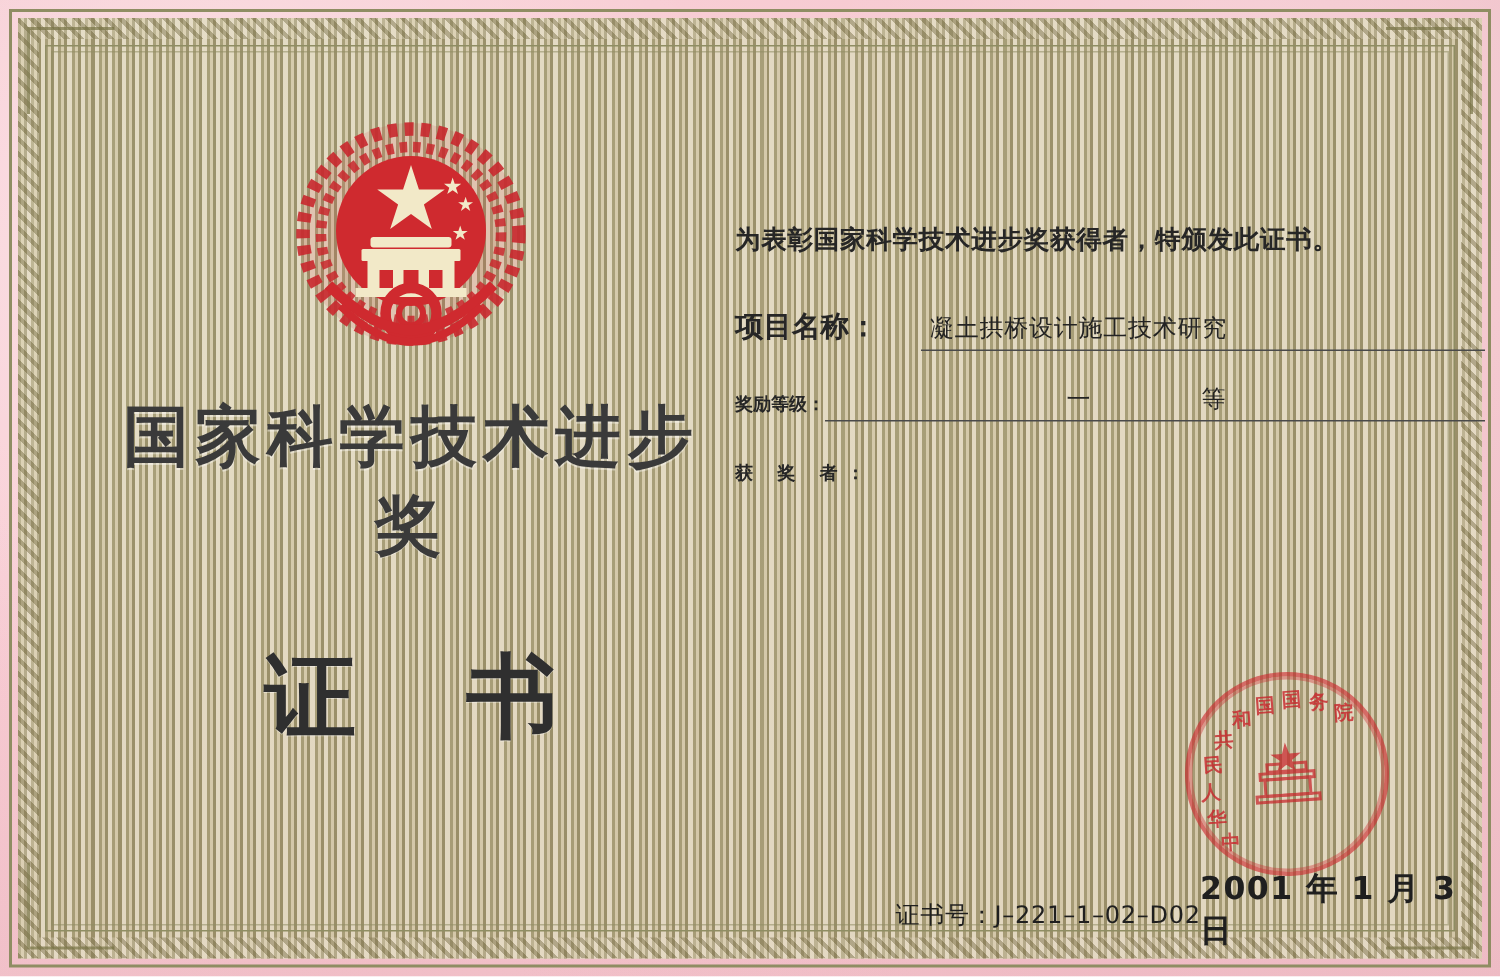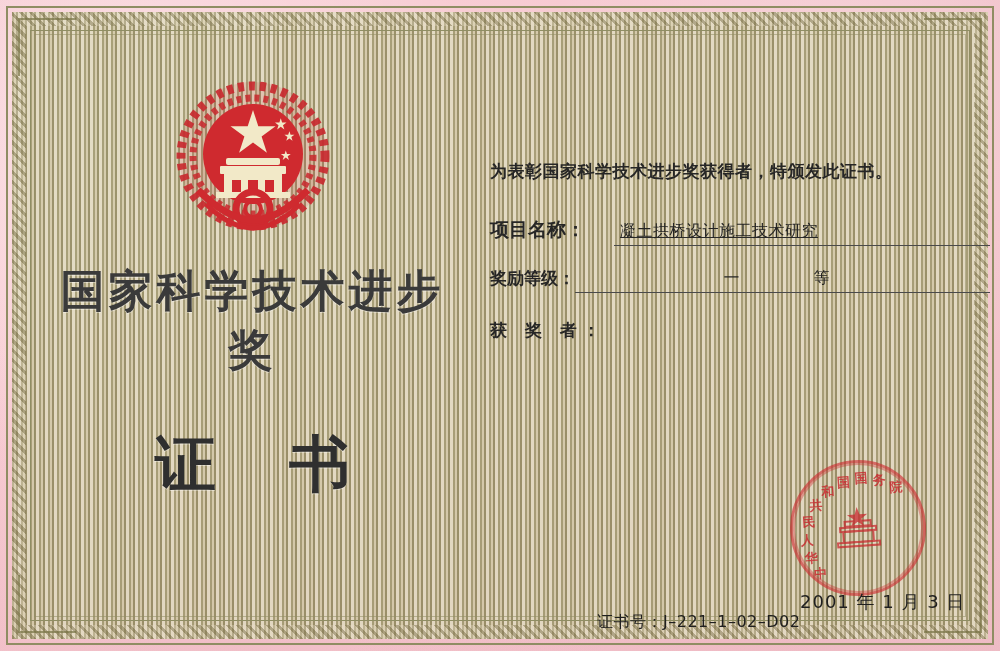--- a/index.html
+++ b/index.html
@@ -108,21 +108,21 @@
   .content {
     position: absolute;
     left: 40px; top: 40px; right: 40px; bottom: 40px;
   }
 
   
   .left-col {
     position: absolute;
     left: 20px;
     top: 10px;
-    width: 385px;
+    width: 428px;
     text-align: center;
   }
   .emblem {
     position: relative;
     width: 190px;
     height: 180px;
     margin: 20px auto 10px auto;
   }
   .title-main {
     font-family: "DejaVu Sans", "Liberation Sans", sans-serif;
@@ -141,40 +141,40 @@
     color: #2f2f2f;
     margin-top: 44px;
     text-indent: 26px;
     text-shadow: 0 1px 0 rgba(255,255,255,0.4);
   }
 
   
   .right-col {
     position: absolute;
     left: 450px;
-    top: 120px;
+    top: 108px;
     width: 500px;
     color: #2b2b2b;
   }
   .preamble {
     font-size: 17px;
     font-weight: bold;
     letter-spacing: 0.5px;
     margin-bottom: 34px;
     color: #262626;
   }
 
   .field {
     position: relative;
     display: flex;
     align-items: flex-end;
     margin-bottom: 26px;
   }
   .field-label {
-    font-size: 17px;
+    font-size: 12px;
     font-weight: bold;
     white-space: nowrap;
     color: #262626;
     padding-bottom: 3px;
   }
   .field-value-wrap {
     flex: 1;
     border-bottom: 1px solid #4a4a4a;
     padding: 0 4px 3px 6px;
     min-height: 22px;
@@ -208,21 +208,20 @@
     font-weight: bold;
     white-space: nowrap;
     color: #262626;
     padding-bottom: 3px;
     width: 124px;
   }
   .project-line2wrap {
     flex: 1;
     border-bottom: 1px solid #4a4a4a;
     padding: 0 4px 3px 6px;
-    text-decoration: underline;
   }
   .project-line2 {
     font-size: 16px;
     color: #232323;
     letter-spacing: 0.5px;
   }
 
   
   .label-spaced { letter-spacing: 6px; }
 
@@ -258,22 +257,22 @@
     width: 52px; height: 46px;
     margin-left: -26px; margin-top: -23px;
     opacity: 0.9;
   }
 
   
   .date-line {
     position: absolute;
     left: 310px;
     top: 430px;
-    font-size: 18px;
-    font-weight: normal;
+    font-size: 21px;
+    font-weight: bold;
     color: #1f1f1f;
     letter-spacing: 1px;
   }
   .cert-no {
     position: absolute;
     left: 80px;
     top: 452px;
     font-size: 16px;
     color: #1f1f1f;
     letter-spacing: 0.5px;

